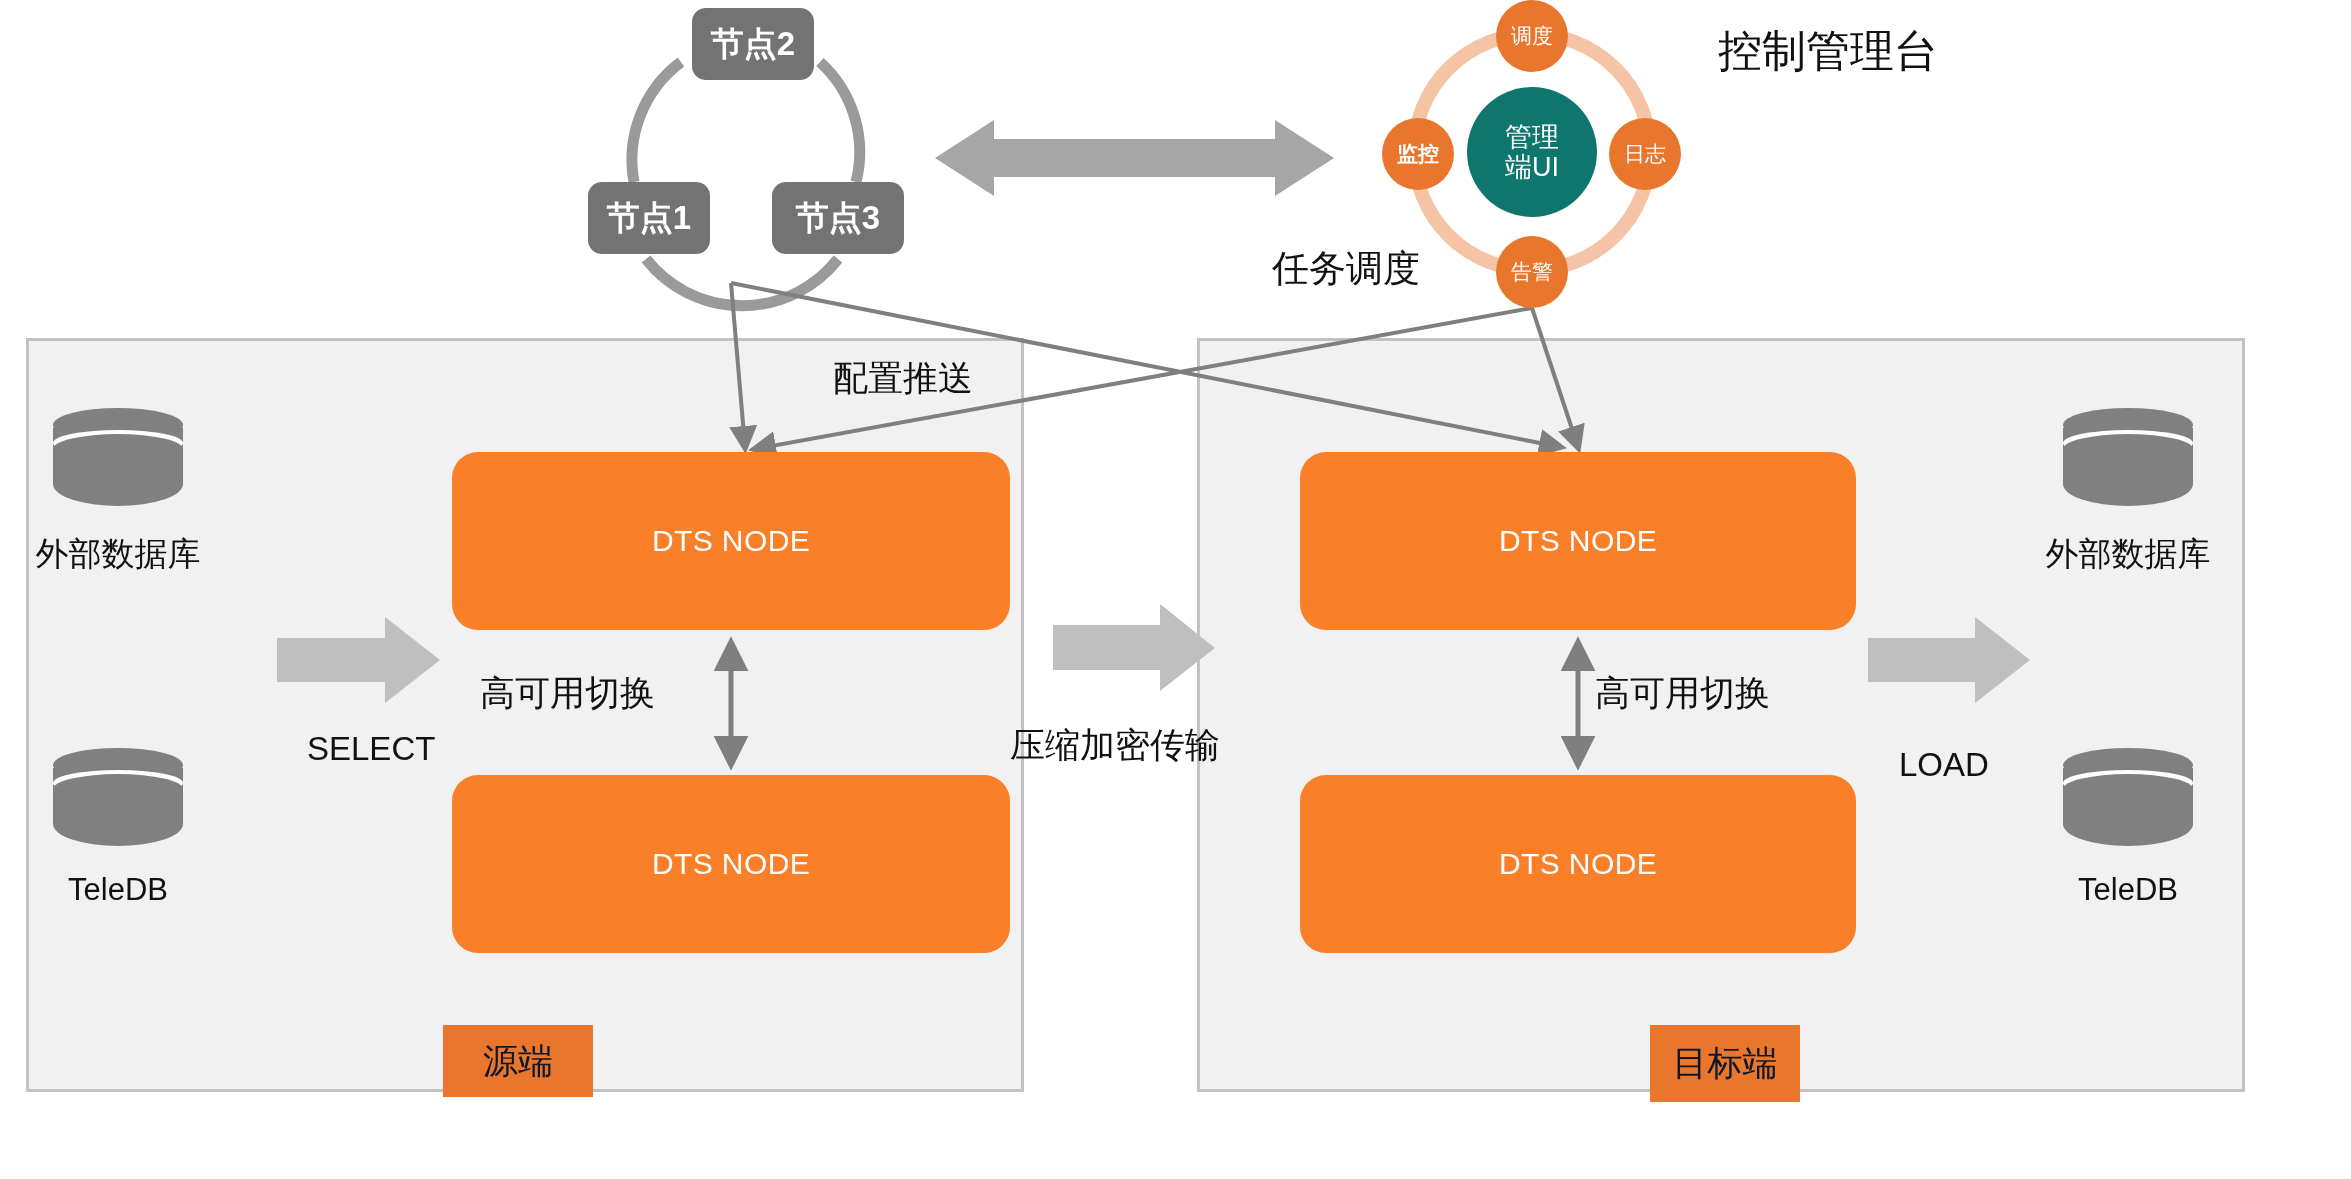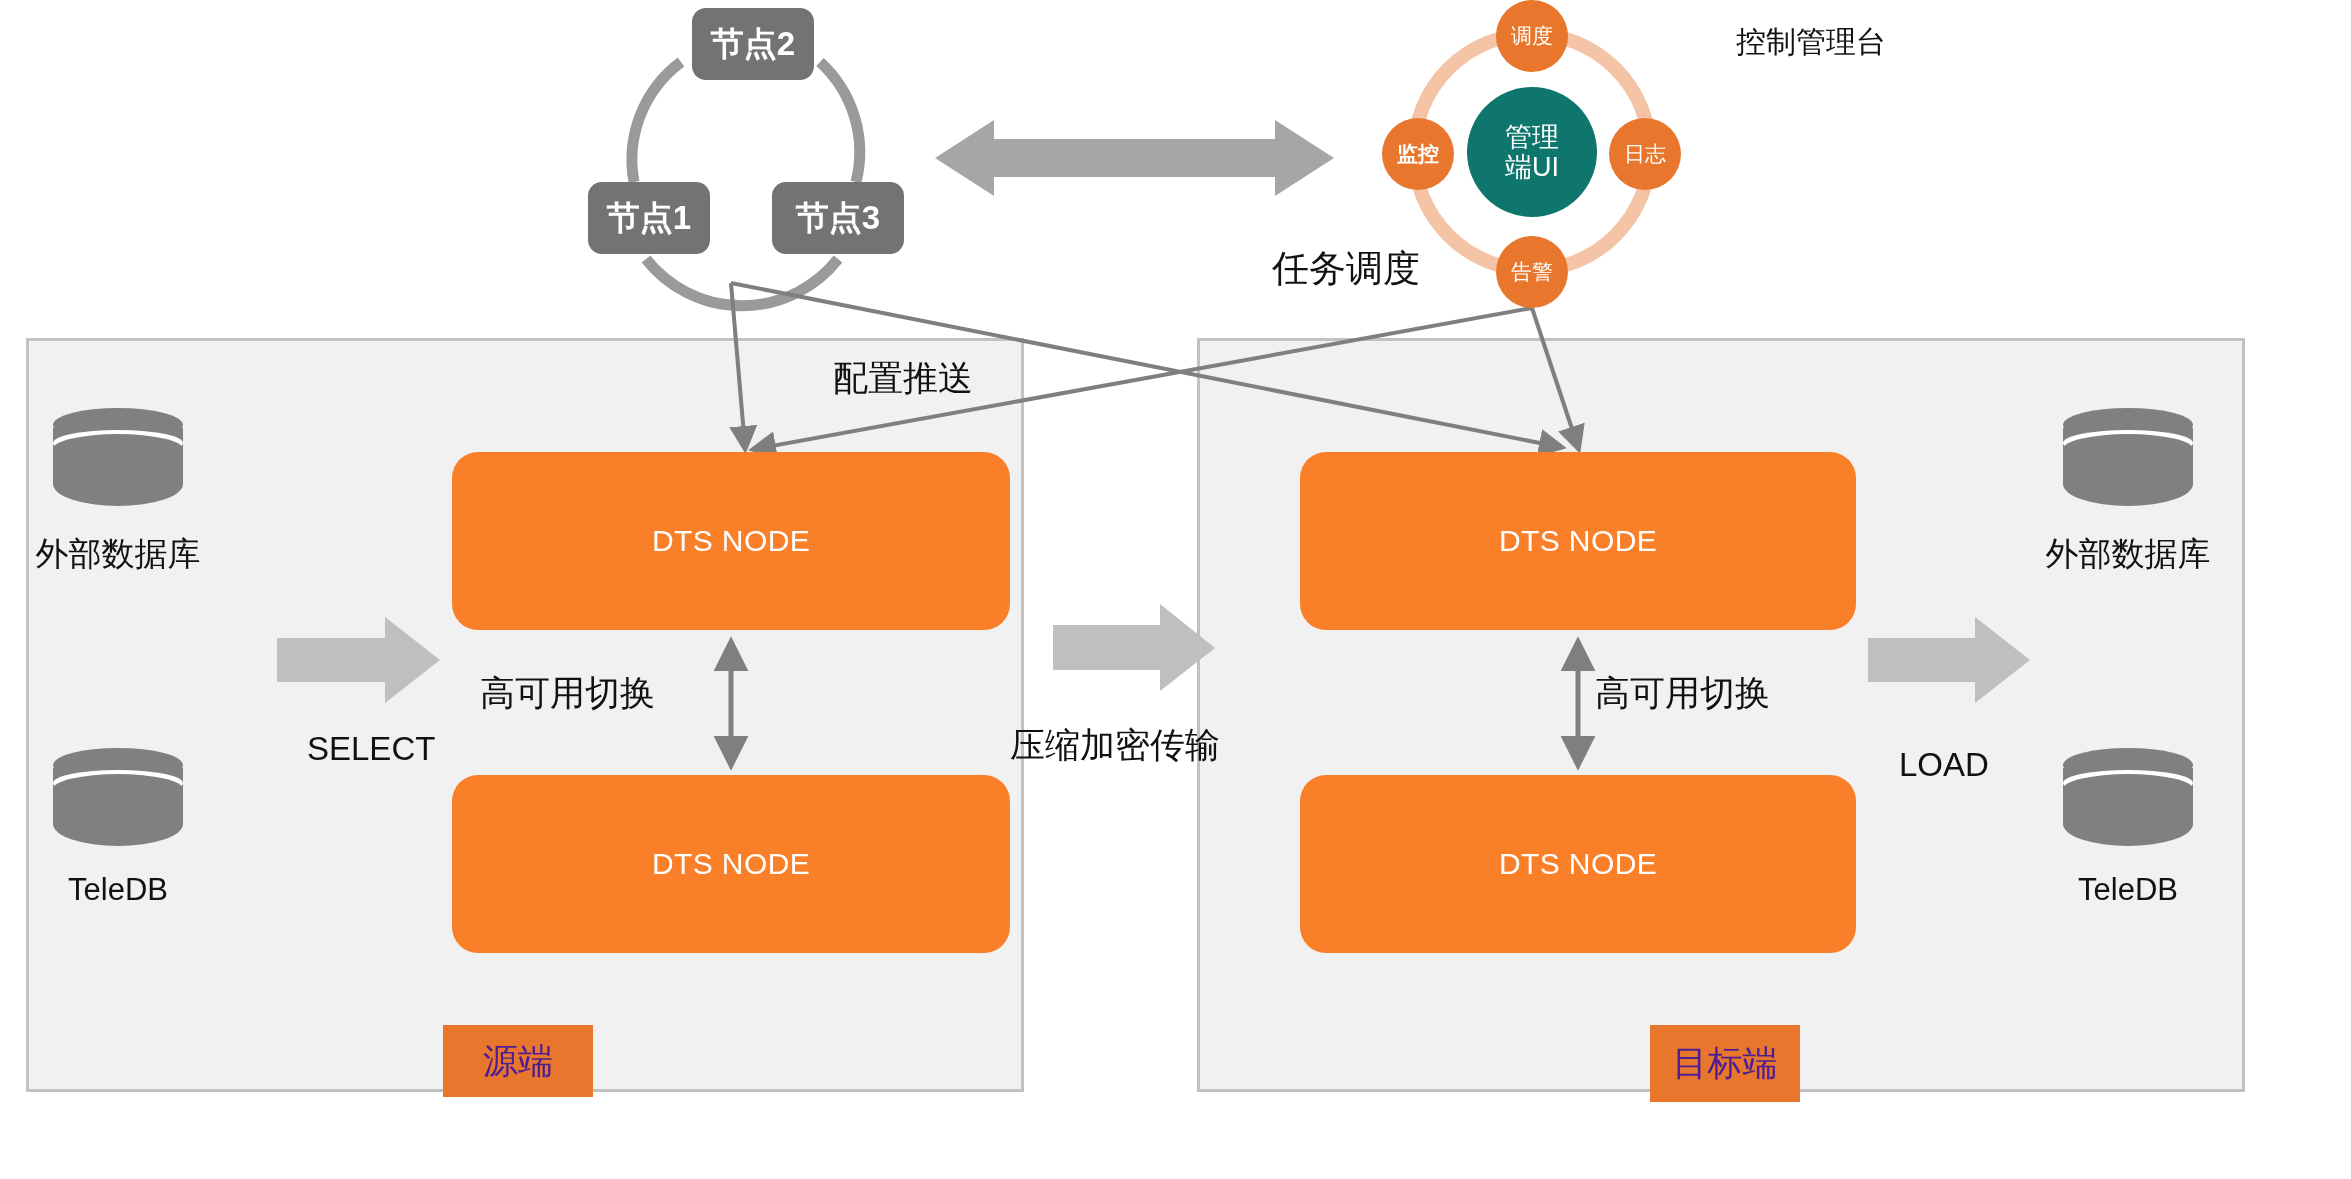--- a/index.html
+++ b/index.html
@@ -158,34 +158,34 @@
   #sat-alarm  { left: 1496px; top: 236px; width: 72px; height: 72px; }
   #console-ui { left: 1467px; top: 87px;  width: 130px; height: 130px; }
 
   
   .caption {
     position: absolute;
     color: #111111;
     white-space: nowrap;
   }
   #cap-cluster  { left: 370px;  top: 18px;  font-size: 39px; }
-  #cap-console  { left: 1718px; top: 22px;  font-size: 30px; margin-left: 18px; }
+  #cap-console  { left: 1718px; top: 22px;  font-size: 44px; }
   #cap-sched    { left: 1272px; top: 244px; font-size: 37px; }
   #cap-push     { left: 833px;  top: 355px; font-size: 35px; }
   #cap-ha-left  { left: 480px;  top: 670px; font-size: 35px; }
   #cap-ha-right { left: 1595px; top: 670px; font-size: 35px; }
   #cap-transfer { left: 1010px; top: 722px; font-size: 35px; }
   #cap-select   { left: 307px;  top: 730px; font-size: 33px; }
   #cap-load     { left: 1899px; top: 746px; font-size: 33px; }
 
   
   .side-badge {
     position: absolute;
     background: #e8762c;
-    color: #4c1d95;
+    color: #0f172a;
     font-size: 35px;
     display: flex;
     align-items: center;
     justify-content: center;
   }
   #badge-source { left: 443px;  top: 1025px; width: 150px; height: 72px; }
   #badge-target { left: 1650px; top: 1025px; width: 150px; height: 77px; }
 </style>
 </head>
 <body>

